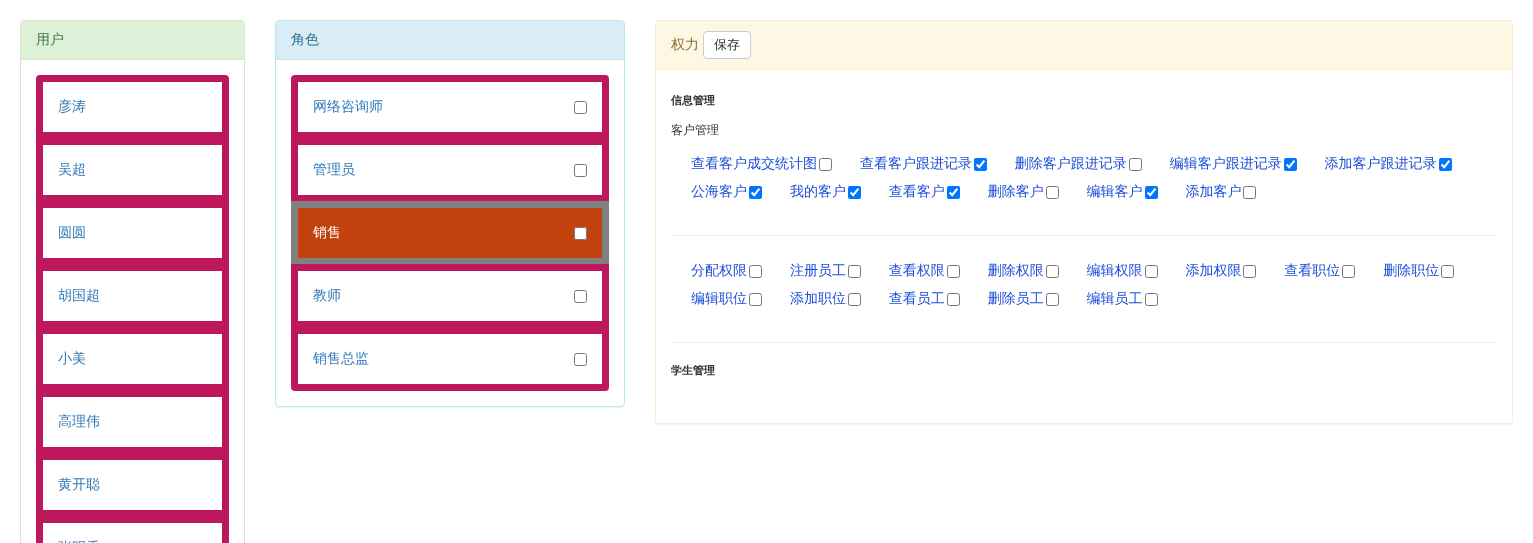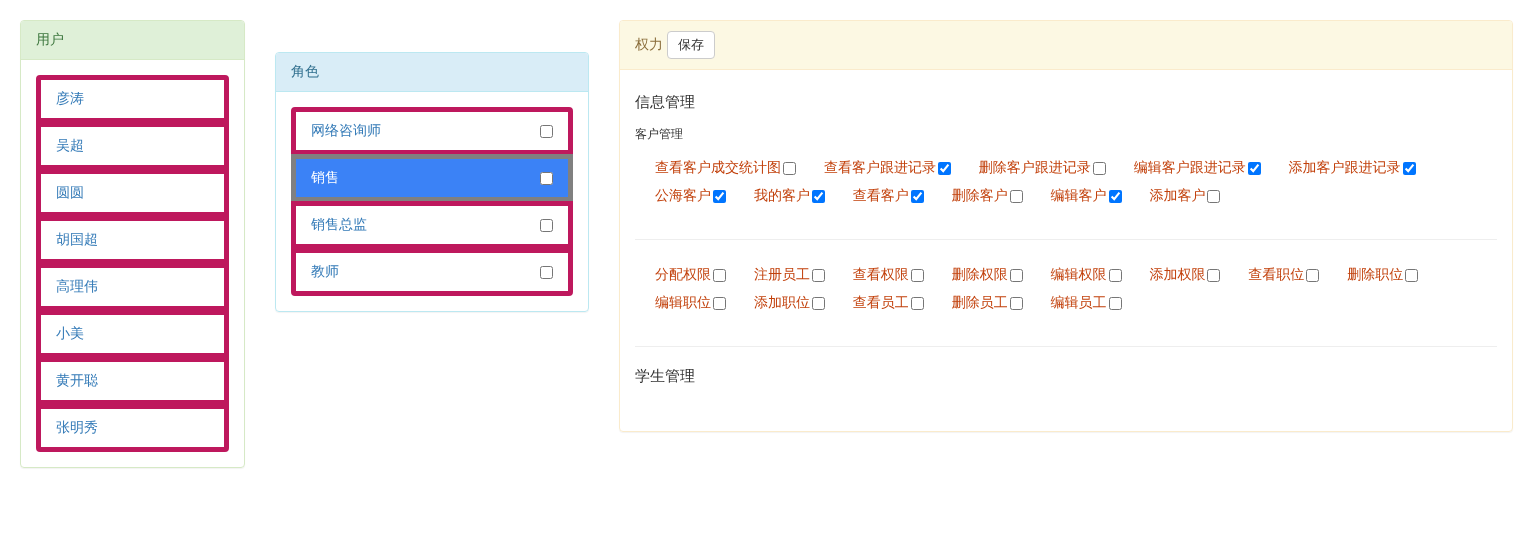--- a/index.html
+++ b/index.html
@@ -8,86 +8,92 @@
 .panel { border: 1px solid transparent; border-radius: 4px; box-shadow: 0 1px 1px rgba(0,0,0,.05); }
 .panel-success { border-color: #d6e9c6; }
 .panel-success .panel-heading { background: #dff0d8; border-color: #d6e9c6; color: #3c763d; }
 .panel-info { border-color: #bce8f1; }
 .panel-info .panel-heading { background: #d9edf7; border-color: #bce8f1; color: #31708f; }
 .panel-warning { border-color: #faebcc; }
 .panel-warning .panel-heading { background: #fcf8e3; border-color: #faebcc; color: #8a6d3b; }
 .panel-heading { padding: 10px 15px; border-bottom: 1px solid transparent; border-top-left-radius: 3px; border-top-right-radius: 3px; }
 .panel-body { padding: 15px; }
 .col-users { width: 225px; }
-.col-roles { width: 314px; margin-top: 32px; }
+.col-roles { width: 350px; }
 .col-perms { flex: 1; }
 .list-group { margin-bottom: 0; }
-.list-group-item { position: relative; display: block; padding: 10px 15px; margin-bottom: -1px; background: #fff; border: 5px solid #be185d; }
+.list-group-item { position: relative; display: block; padding: 16px 15px; margin-bottom: -1px; background: #fff; border: 7px solid #be185d; }
 .list-group-item:first-child { border-top-left-radius: 4px; border-top-right-radius: 4px; }
 .list-group-item:last-child { margin-bottom: 0; border-bottom-left-radius: 4px; border-bottom-right-radius: 4px; }
 .list-group-item a { color: #337ab7; text-decoration: none; }
-.list-group-item.active { background: #3b82f6; border-color: #808080; color: #fff; }
+.list-group-item.active { background: #c2410c; border-color: #808080; color: #fff; }
 .list-group-item.active a { color: #fff; }
 .role-row { display: flex; justify-content: space-between; align-items: center; }
 .btn { display: inline-block; padding: 4px 10px; font-size: 13px; border: 1px solid #ccc; background: #fff; border-radius: 4px; cursor: pointer; color: #333; }
-.section-title { font-weight: normal; font-size: 15px; margin: 8px 0 14px 0; }
+.section-title { font-weight: bold; font-size: 11px; margin: 8px 0 14px 0; }
 .sub-title { font-size: 12px; margin: 6px 0 10px 0; color: #333; }
 .perm-block { margin-bottom: 30px; }
 .perm-list { padding-left: 20px; line-height: 2; }
 .perm-item { display: inline; white-space: nowrap; margin-right: 24px; }
-.perm-item a { color: #c2410c; text-decoration: none; }
+.perm-item a { color: #1d4ed8; text-decoration: none; }
 input[type=checkbox] { margin: 0 0 0 2px; vertical-align: middle; }
 hr.sep { border: none; border-top: 1px solid #eee; margin: 20px 0; }
 </style>
 </head>
 <body>
 
 <div class="container">
 
   <div class="panel panel-success col-users">
     <div class="panel-heading">用户</div>
     <div class="panel-body">
       <ul class="list-group" id="user-list">
           <li class="list-group-item"><a href="#">彦涛</a></li>
           <li class="list-group-item"><a href="#">吴超</a></li>
           <li class="list-group-item"><a href="#">圆圆</a></li>
           <li class="list-group-item"><a href="#">胡国超</a></li>
+          <li class="list-group-item"><a href="#">小美</a></li>
           <li class="list-group-item"><a href="#">高理伟</a></li>
-          <li class="list-group-item"><a href="#">小美</a></li>
           <li class="list-group-item"><a href="#">黄开聪</a></li>
           <li class="list-group-item"><a href="#">张明秀</a></li>
         </ul>
     </div>
   </div>
 
   <div class="panel panel-info col-roles">
     <div class="panel-heading">角色</div>
     <div class="panel-body">
       <ul class="list-group" id="role-list">
           <li class="list-group-item">
             <div class="role-row">
               <a href="#">网络咨询师</a>
               <input type="checkbox" style="">
             </div>
           </li>
+          <li class="list-group-item">
+            <div class="role-row">
+              <a href="#">管理员</a>
+              <input type="checkbox" style="">
+            </div>
+          </li>
           <li class="list-group-item active">
             <div class="role-row">
               <a href="#">销售</a>
               <input type="checkbox" style="">
             </div>
           </li>
           <li class="list-group-item">
             <div class="role-row">
-              <a href="#">销售总监</a>
+              <a href="#">教师</a>
               <input type="checkbox" style="">
             </div>
           </li>
           <li class="list-group-item">
             <div class="role-row">
-              <a href="#">教师</a>
+              <a href="#">销售总监</a>
               <input type="checkbox" style="">
             </div>
           </li>
         </ul>
     </div>
   </div>
 
   <div class="panel panel-warning col-perms">
     <div class="panel-heading">
       <span>权力</span>

